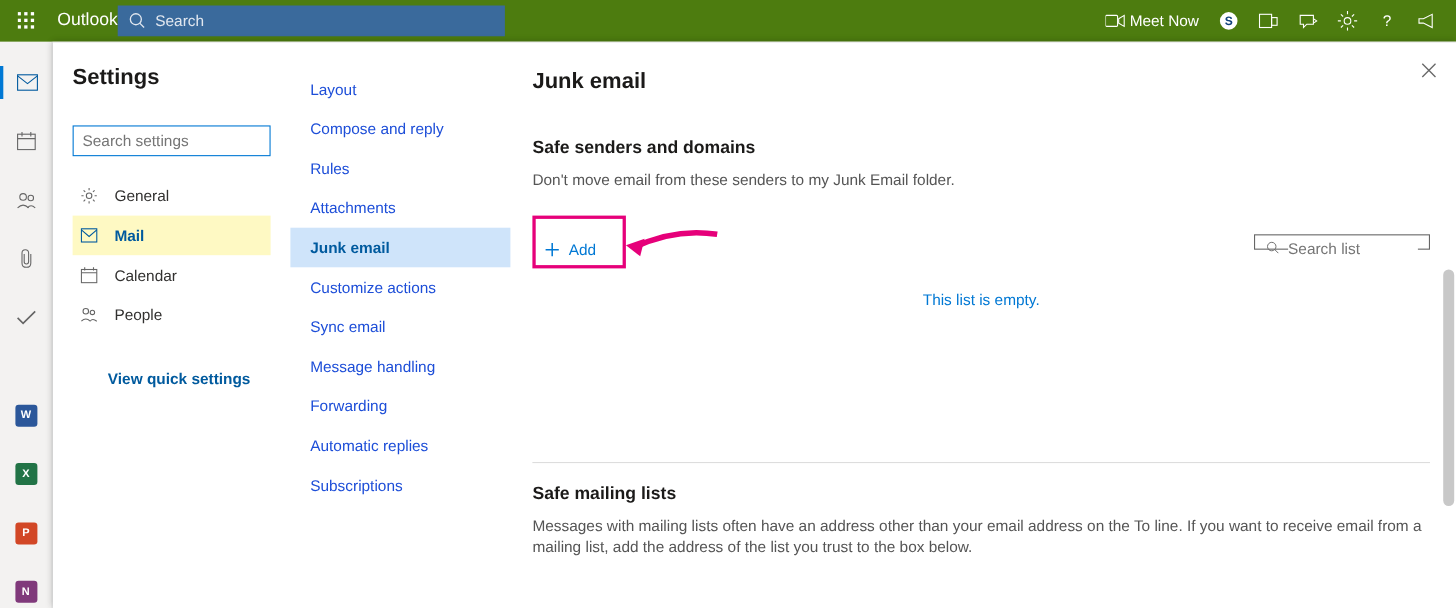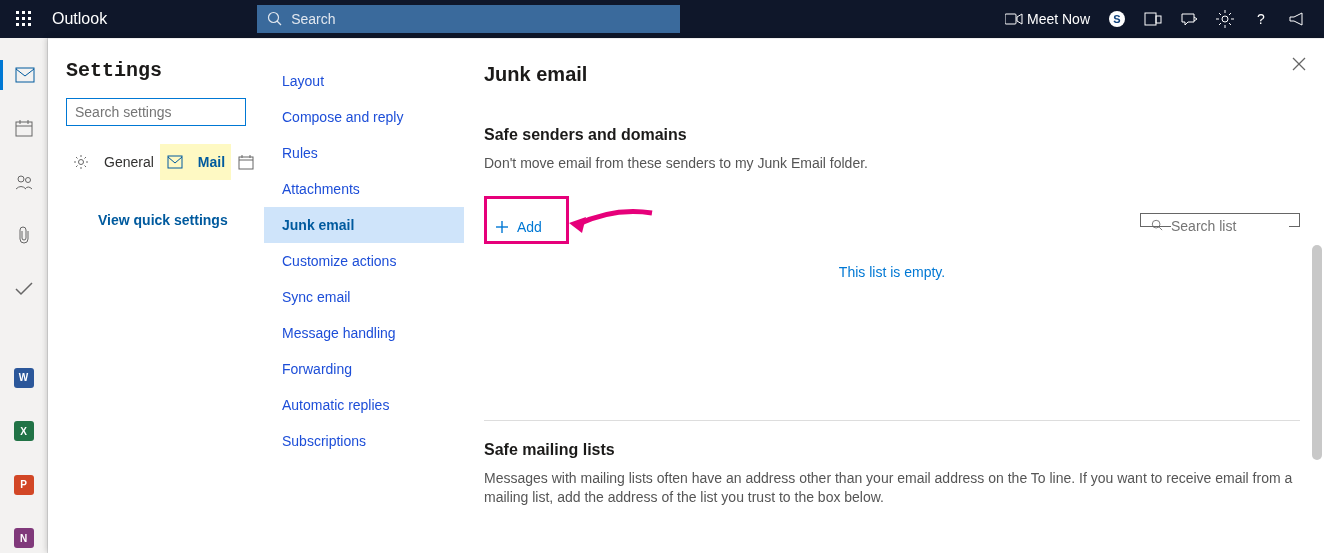--- a/index.html
+++ b/index.html
@@ -1,40 +1,40 @@
 <!DOCTYPE html>
 <html><head>
 <meta charset="utf-8">
 <style>
   * { box-sizing: border-box; margin: 0; padding: 0; font-family: "Segoe UI", Arial, sans-serif; }
   body { width: 1324px; height: 553px; overflow: hidden; background: #fff; position: relative; }
   
-  .header { height: 38px; background: #0f172a; color: #fff; display: flex; align-items: center; font-size: 14px; }
+  .header { height: 38px; background: #4d7c0f; color: #fff; display: flex; align-items: center; font-size: 14px; }
   .header .waffle { width: 48px; height: 38px; display: flex; align-items: center; justify-content: center; }
   .header .brand { font-size: 16px; font-weight: 500; margin-left: 4px; }
-  .header .search-wrap { margin-left: 150px; width: 423px; height: 28px; background: #3a6a9c; display: flex; align-items: center; padding: 0 10px; }
+  .header .search-wrap { width: 352px; height: 28px; background: #3a6a9c; display: flex; align-items: center; padding: 0 10px; }
   .header .search-wrap input { flex: 1; background: transparent; border: none; color: #fff; font-size: 14px; }
   .header .search-wrap input::placeholder { color: #e1e7ef; }
   .header .right { margin-left: auto; display: flex; align-items: center; gap: 18px; padding-right: 18px; }
   .header .right .meet { display:flex; align-items:center; gap:4px; font-size:14px; }
   .hicon { width:18px; height:18px; display:flex; align-items:center; justify-content:center; }
 
   
   .app-rail { position:absolute; top:38px; left:0; width:48px; height:515px; background:#f3f2f1; border-right:1px solid #ddd; display:flex; flex-direction:column; align-items:center; padding-top:22px; gap:24px; }
   .rail-item { width:48px; height:32px; display:flex; align-items:center; justify-content:center; color:#555; position:relative; }
   .rail-item.active { border-left:3px solid #0078d4; color:#005a9e; }
   .rail-docicon { width:20px; height:20px; border-radius:3px; display:flex; align-items:center; justify-content:center; color:#fff; font-size:10px; font-weight:bold; }
 
   
   .settings-panel { position:absolute; top:38px; left:48px; right:0; bottom:0; background:#fff; display:flex; box-shadow: -2px 0 6px rgba(0,0,0,0.1), 0 -2px 6px rgba(0,0,0,0.1); border-top:1px solid #eee; }
   .settings-col1 { width:216px; padding:20px 18px; }
-  .settings-col1 h1 { font-size:20px; font-weight:600; margin-bottom:16px; color:#1b1a19;font-family:Liberation Mono, monospace; }
+  .settings-col1 h1 { font-size:20px; font-weight:600; margin-bottom:32px; color:#1b1a19; }
   .settings-search { width:180px; height:28px; border:1px solid #0078d4; padding:0 8px; display:flex; align-items:center; }
   .settings-search input { border:none; outline:none; font-size:14px; width:100%; }
-  .settings-nav { margin-top:18px; display:flex; }
+  .settings-nav { margin-top:18px; display:flex; flex-direction:column; }
   .settings-nav-item { display:flex; align-items:center; gap:14px; height:36px; padding:0 6px; font-size:14px; color:#323130; cursor:pointer; }
   .settings-nav-item.active { background:#fef9c3; color:#005a9e; font-weight:600; }
   .settings-nav-item .nicon { width:18px; display:flex; justify-content:center; color:#666; }
   .settings-nav-item.active .nicon { color:#005a9e; }
   .view-quick { margin-top:32px; margin-left:32px; color:#005a9e; font-size:14px; font-weight:600; cursor:pointer; }
 
   .settings-col2 { width:200px; background:#fff; padding-top:24px; border-right: none; }
   .col2-item { height:36px; display:flex; align-items:center; padding-left:18px; font-size:14px; color:#1d4ed8; cursor:pointer; }
   .col2-item.active { background:#cfe4fa; color:#005a9e; font-weight:600; }
 

